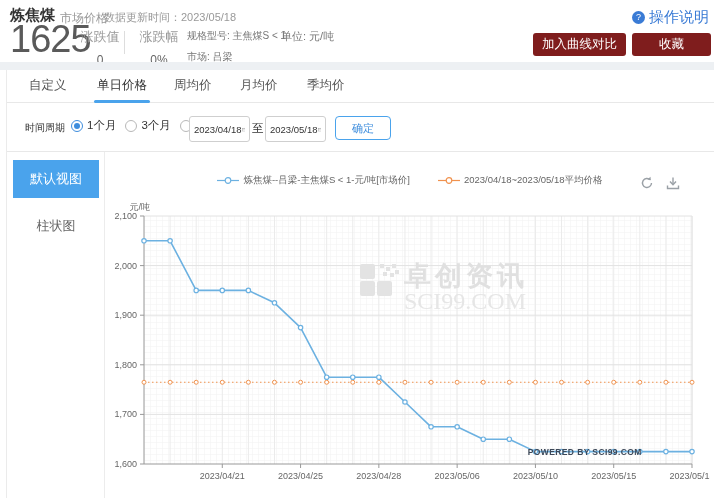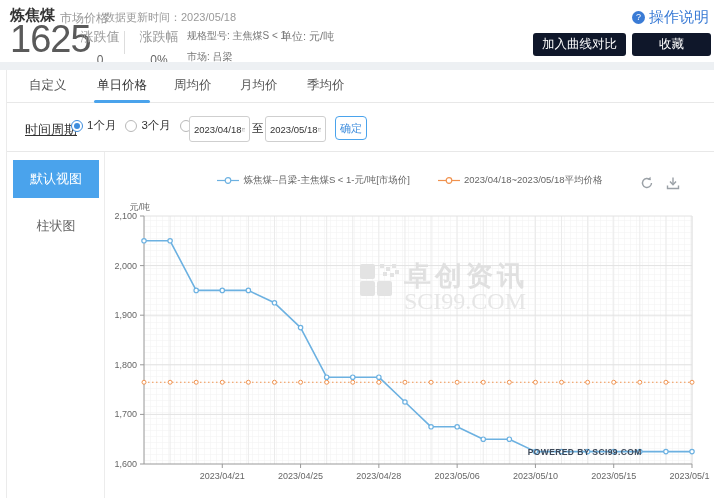--- a/index.html
+++ b/index.html
@@ -18,48 +18,48 @@
   .delta-block .val { font-size:12px; color:#666; margin-top:7px; }
   .db-value { left:80px; width:40px; }
   .db-pct { left:139px; width:40px; }
   .v-sep { position:absolute; left:124px; top:31px; height:23px; border-left:1px solid #ddd; }
   .spec-block { position:absolute; left:187px; top:29px; font-size:10px; color:#777; }
   .spec-block div + div { margin-top:7px; }
   .unit-label { position:absolute; left:281px; top:29px; font-size:11px; color:#777; }
   .help { position:absolute; right:5px; top:8px; display:flex; align-items:center; gap:4px; cursor:pointer; }
   .help-icon { width:13px; height:13px; border-radius:50%; background:#3a7bd5; color:#fff; font-size:9px; line-height:13px; text-align:center; display:inline-block; }
   .help-label { font-size:15px; color:#3a7bd5; }
-  .hdr-btn { position:absolute; top:33px; height:23px; border:none; border-radius:3px; background:#0f172a; color:#fff; font-size:12.5px; font-family:inherit; cursor:pointer;text-align:center; }
+  .hdr-btn { position:absolute; top:33px; height:23px; border:none; border-radius:3px; background:#7f1d1d; color:#fff; font-size:12.5px; font-family:inherit; cursor:pointer;text-align:center; }
   .btn-compare { left:533px; width:93px; }
   .btn-fav { left:632px; width:79px; }
 
   .gray-band { position:absolute; left:0; top:62px; width:714px; height:8px; background:#edf0f3; }
   .left-edge { position:absolute; left:6px; top:70px; bottom:0; border-left:1px solid #ebebeb; }
 
   
   .tabs-row { position:absolute; left:7px; top:70px; width:707px; height:33px; background:#fff; border-bottom:1px solid #e8e8e8; }
   .tab { position:absolute; top:0; height:33px; line-height:31px; font-size:12.5px; color:#555; cursor:pointer; }
   .tab.active { color:#333; }
   .tab.active::after { content:""; position:absolute; left:-3px; right:-3px; bottom:0; height:3px; background:#4aa3ec; border-radius:2px; }
   .tab0 { left:22px; } .tab1 { left:90px; } .tab2 { left:167px; } .tab3 { left:233px; } .tab4 { left:300px; }
 
   
   .filter-row { position:absolute; left:7px; top:104px; width:707px; height:48px; background:#fff; border-bottom:1px solid #e8e8e8; }
-  .filter-label { position:absolute; left:18px; top:17px; font-size:13px; color:#333;text-decoration:underline; }
+  .filter-label { position:absolute; left:18px; top:17px; font-size:10px; color:#333; }
   .radios { position:absolute; left:64px; top:14px; display:flex; align-items:center; }
   .radio-option { display:flex; align-items:center; margin-right:9px; cursor:pointer; }
   .radio-circle { width:12px; height:12px; border-radius:50%; border:1px solid #b8b8b8; background:#fff; position:relative; }
   .radio-option.checked .radio-circle { border-color:#3e8ddd; }
   .radio-option.checked .radio-circle::after { content:""; position:absolute; left:2px; top:2px; width:6px; height:6px; border-radius:50%; background:#3e8ddd; }
   .radio-label { font-size:11.5px; color:#333; margin-left:4px; }
   .date-input { position:absolute; top:12px; width:61px; height:23px; border:1px solid #cfcfcf; border-radius:3px; background:#fff; display:flex; align-items:center; justify-content:space-between; padding:12px 4px; cursor:pointer; }
   .date-input .dt { font-size:9.5px; color:#333; white-space:nowrap; }
   .di-start { left:182px; } .di-end { left:258px; }
   .to-label { position:absolute; left:245px; top:17px; font-size:11.5px; color:#333; }
-  .confirm-btn { position:absolute; left:328px; top:12px; width:32px; height:24px; border:1px solid #4aa3ec; border-radius:4px; background:#fff; color:#3e8ddd; font-size:11px; font-family:Liberation Mono, monospace; cursor:pointer; }
+  .confirm-btn { position:absolute; left:328px; top:12px; width:56px; height:24px; border:1px solid #4aa3ec; border-radius:4px; background:#fff; color:#3e8ddd; font-size:11px; font-family:Liberation Mono, monospace; cursor:pointer; }
 
   
   .content { position:absolute; left:7px; top:152px; width:707px; bottom:0; background:#fff; }
   .sidebar { position:absolute; left:0; top:0; bottom:0; width:98px; border-right:1px solid #ececec; }
   .side-item { width:86px; margin-left:6px; text-align:center; font-size:13px; cursor:pointer; }
   .side-item.active { margin-top:8px; height:38px; line-height:38px; background:#4aa3ec; color:#fff; }
   .side-item.plain { margin-top:18px; height:20px; line-height:20px; color:#666; }
 
   .chart-panel { position:absolute; left:99px; right:0; top:0; bottom:0; }
   .legend-row { position:absolute; left:0; right:0; top:22px; display:flex; justify-content:center; gap:28px; }

